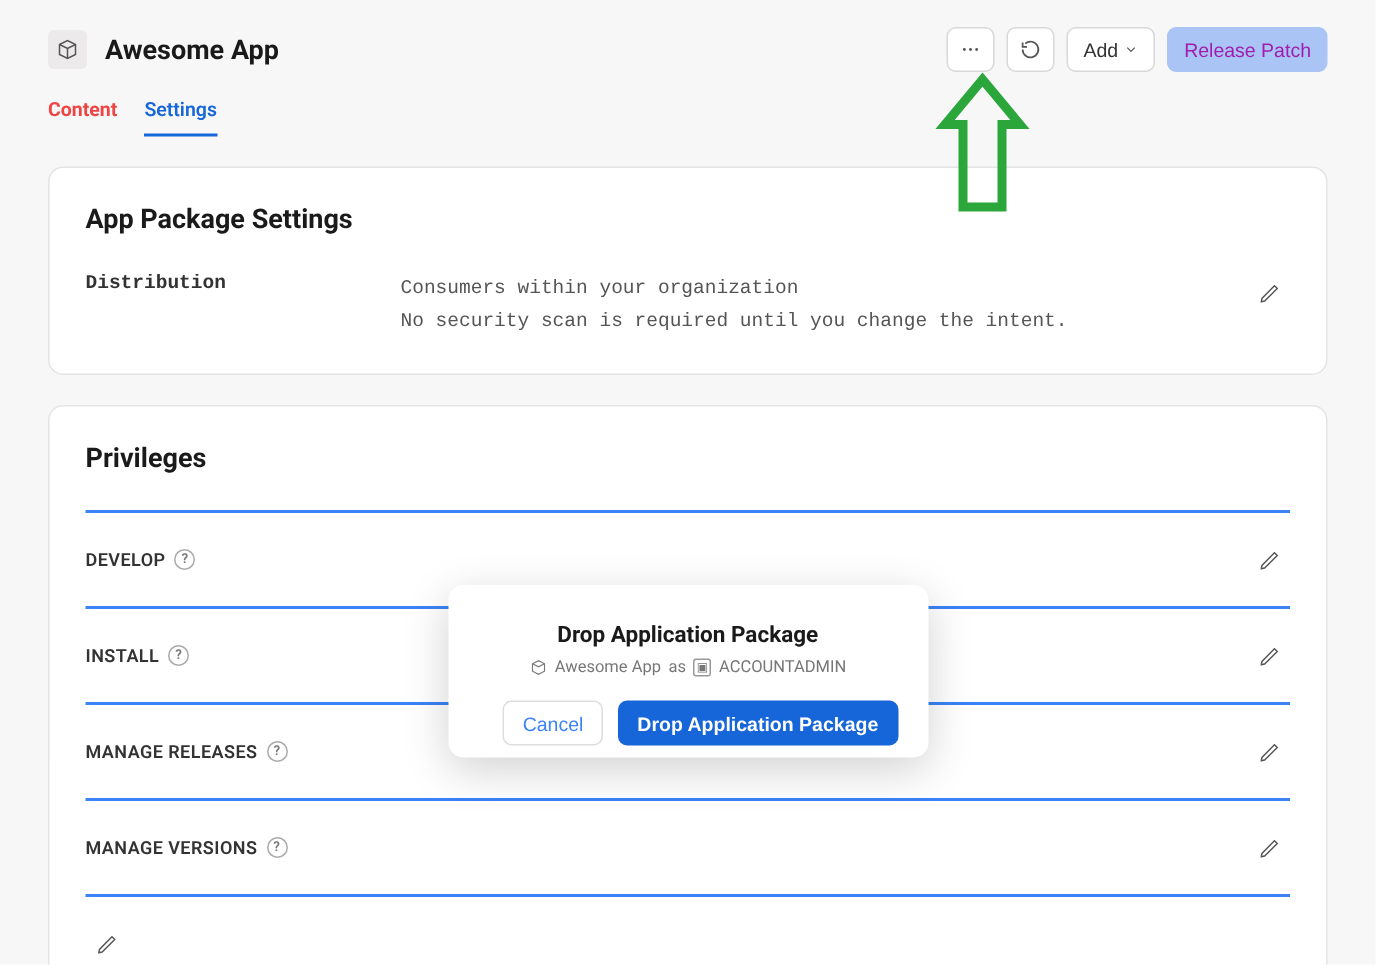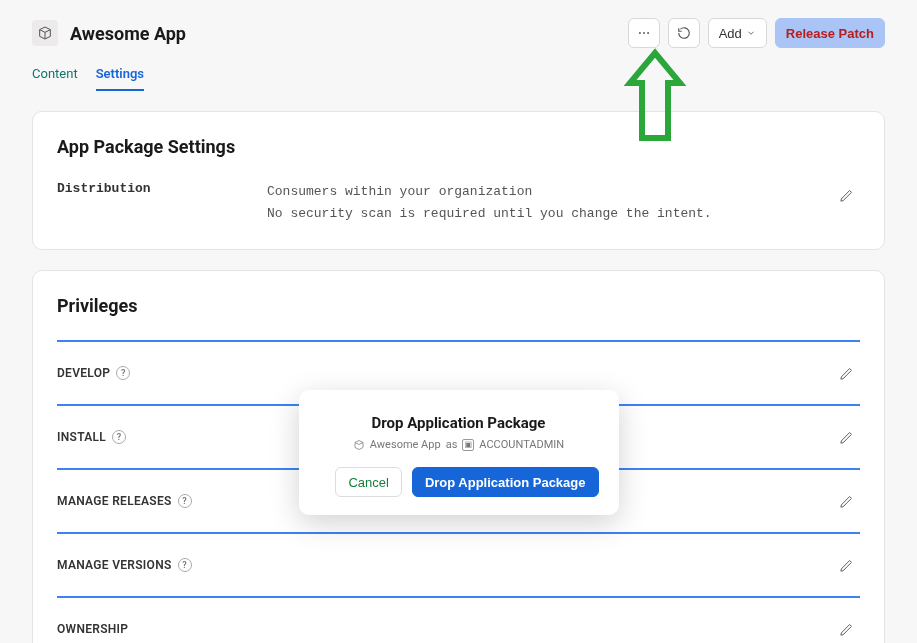--- a/index.html
+++ b/index.html
@@ -39,35 +39,35 @@
       background: #fff;
       border-radius: 6px;
       font-size: 13px; color: #333;
       cursor: pointer;
     }
     .btn-icon-only { width: 32px; padding: 0; }
     .btn-add svg.chev { width: 10px; height: 10px; }
     .btn-primary-disabled {
       background: #a9c4f5;
       border-color: #a9c4f5;
-      color: #b91c1c;
-      font-weight: 700;
+      color: #a21caf;
+      font-weight: 400;
       cursor: default;
     }
 
     
     .tabs {
       display: flex; gap: 18px;
       padding: 0 32px;
       border-bottom: none;
     }
     .tab {
       font-size: 13px;
-      font-weight: 400;
-      color: #0f766e;
+      font-weight: 700;
+      color: #ef4444;
       padding: 8px 0;
       cursor: pointer;
       border-bottom: 2px solid transparent;
     }
     .tab.active {
       color: #1766d9;
       border-bottom: 2px solid #1766d9;
       font-weight: 600;
     }
 
@@ -138,21 +138,21 @@
     
     .modal {
       position: absolute;
       top: 390px;
       left: 50%;
       transform: translateX(-50%);
       width: 320px;
       background: #fff;
       border-radius: 10px;
       box-shadow: 0 8px 30px rgba(0,0,0,0.18);
-      padding: 24px 20px 18px 20px;
+      padding: 24px 20px 8px 20px;
     }
     .modal-title {
       font-size: 15px; font-weight: 700; text-align: center;
       margin-bottom: 6px;
     }
     .modal-sub {
       display: flex; align-items: center; justify-content: center;
       gap: 5px;
       font-size: 11px; color: #777;
       margin-bottom: 16px;
@@ -163,21 +163,21 @@
       margin-bottom: 18px;
     }
     .modal-actions { display: flex; justify-content: flex-end; gap: 10px; }
     .m-btn {
       height: 30px; padding: 0 12px;
       border-radius: 6px;
       font-size: 13px;
       cursor: pointer;
       display: inline-flex; align-items: center;
     }
-    .m-btn-cancel { background: #fff; border: 1px solid #ddd; color: #15803d; }
+    .m-btn-cancel { background: #fff; border: 1px solid #ddd; color: #3b82f6; }
     .m-btn-primary { background: #1766d9; border: 1px solid #1766d9; color: #fff; font-weight: 600; }
 
     .role-box {
       display: inline-flex; align-items: center; justify-content: center;
       width: 12px; height: 12px;
       border: 1px solid #999; border-radius: 2px;
       font-size: 8px; color: #777;
     }
   </style>
 </head>
@@ -286,23 +286,20 @@
       <span class="info-icon">?</span>
     </div>
     <div class="edit-btn">
       <svg viewBox="0 0 24 24">
           <path d="M3 21l3.5-.7L20 7l-3-3L3.7 17.5 3 21z"></path>
         </svg>
     </div>
   </div>
 
   <div class="priv-row">
-    <div class="priv-label">
-      <span>OWNERSHIP</span>
-    </div>
     <div class="edit-btn">
       <svg viewBox="0 0 24 24">
           <path d="M3 21l3.5-.7L20 7l-3-3L3.7 17.5 3 21z"></path>
         </svg>
     </div>
   </div>
 </div>
 
 <div class="arrow-annot">
   <svg width="70" height="100" viewBox="0 0 70 100">

